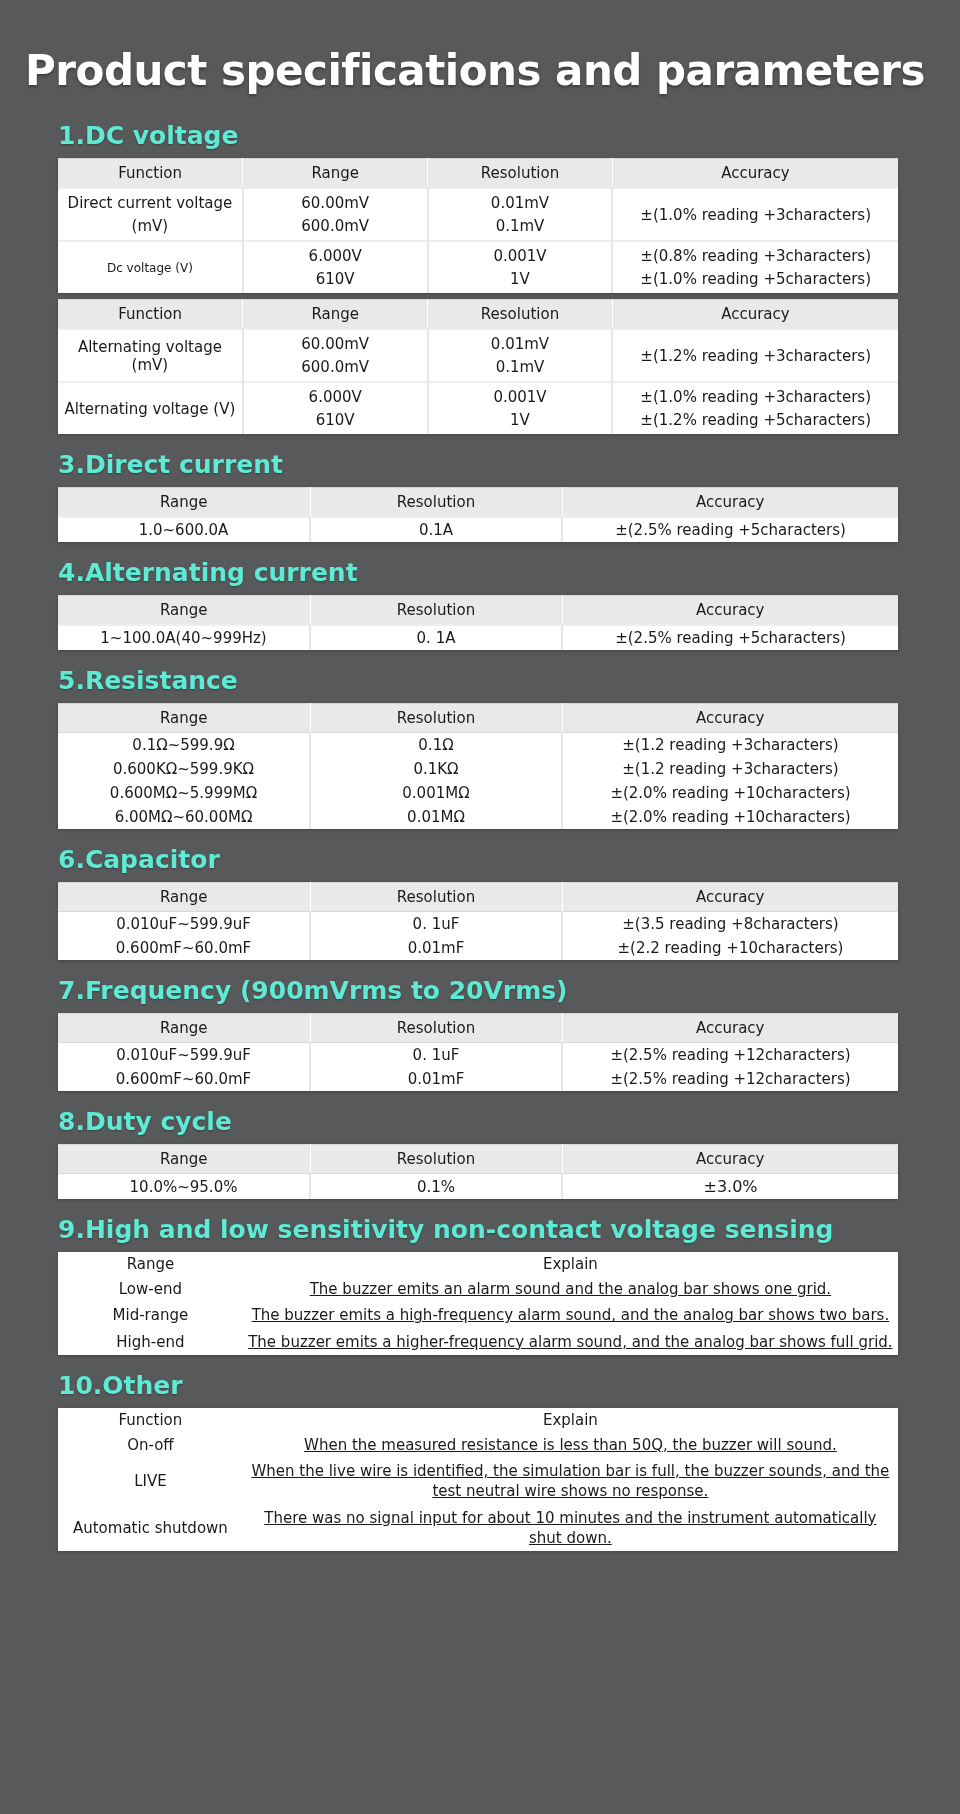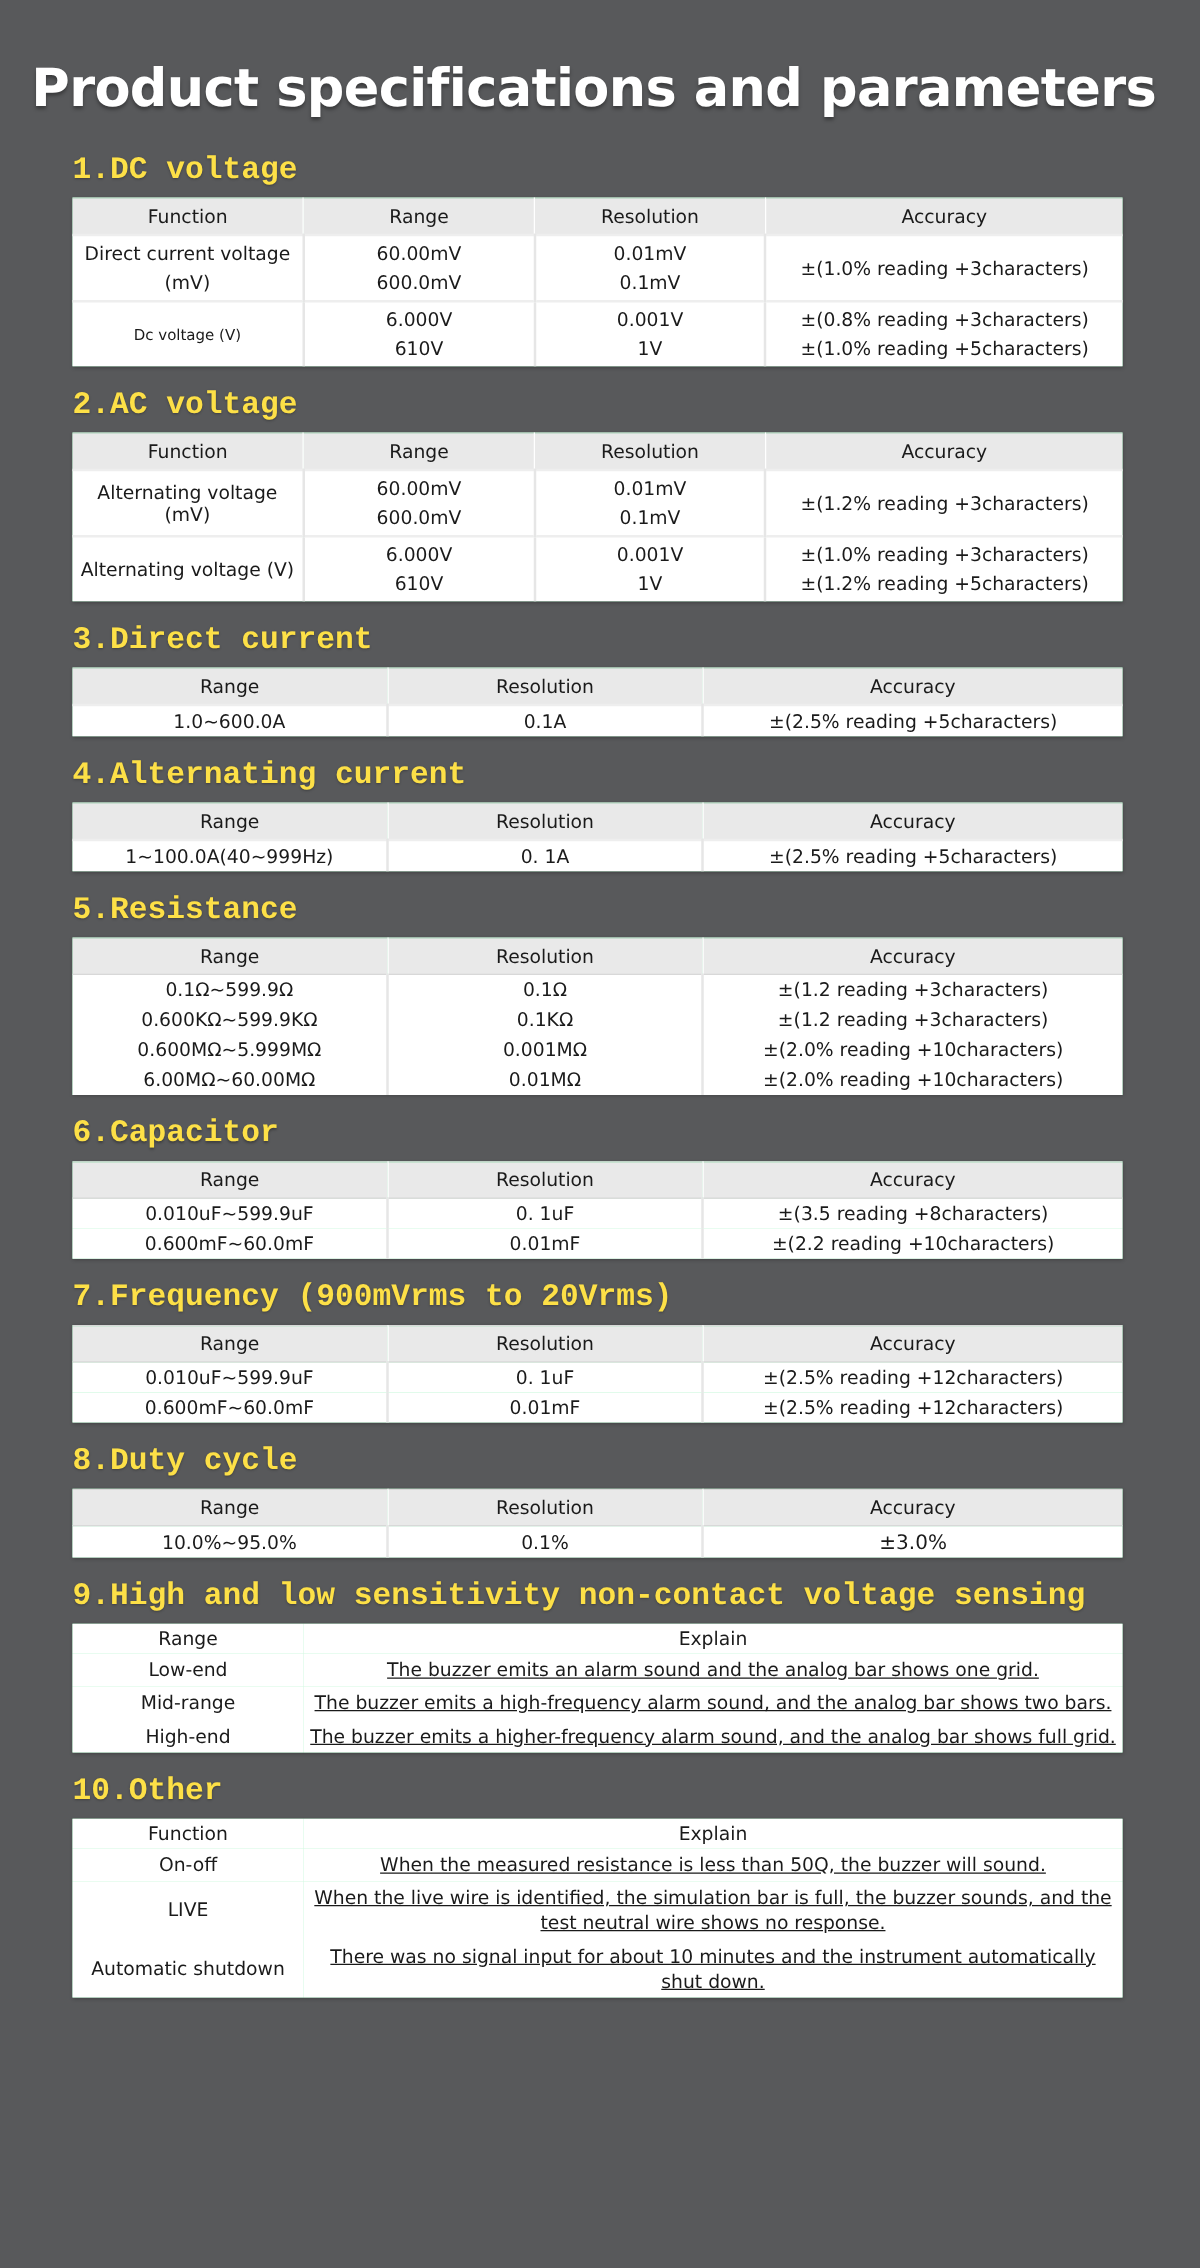--- a/index.html
+++ b/index.html
@@ -25,29 +25,28 @@
     text-shadow: 0 2px 3px rgba(0,0,0,0.35);
     white-space: nowrap;
   }
   .section {
     margin: 0 0 6px 0;
     padding: 0 62px 0 58px;
   }
   .section-title {
     font-size: 25px;
     font-weight: bold;
-    color: #fde047;
+    color: #5eead4;
     margin: 16px 0 8px 0;
     text-shadow: 0 1px 2px rgba(0,0,0,0.3);
-    font-family: Liberation Mono, monospace;
   }
   table.spec {
     width: 100%;
     border-collapse: collapse;
-    background: #86efac;
+    background: #404040;
     color: #222222;
     table-layout: fixed;
     box-shadow: 0 1px 3px rgba(0,0,0,0.25);
   }
   table.spec th {
     background: #e9e9e9;
     color: #1a1a1a;
     font-weight: normal;
     font-size: 15px;
     text-align: center;
@@ -145,21 +144,20 @@
           <td class="sep-r cell-lines" style="white-space:pre-line">0.001V
 1V</td>
           <td class="acc cell-lines" style="white-space:pre-line">±(0.8% reading  +3characters)
 ±(1.0% reading  +5characters)</td>
         </tr>
       </tbody>
     </table>
   </div>
 
   <div class="section">
-    <div class="section-title">2.AC voltage</div>
     <table class="spec">
       <colgroup>
           <col class="w-func">
           <col class="w-range">
           <col class="w-res">
           <col class="w-acc">
         </colgroup>
       <thead>
         <tr>
           <th class="c0">Function</th>

